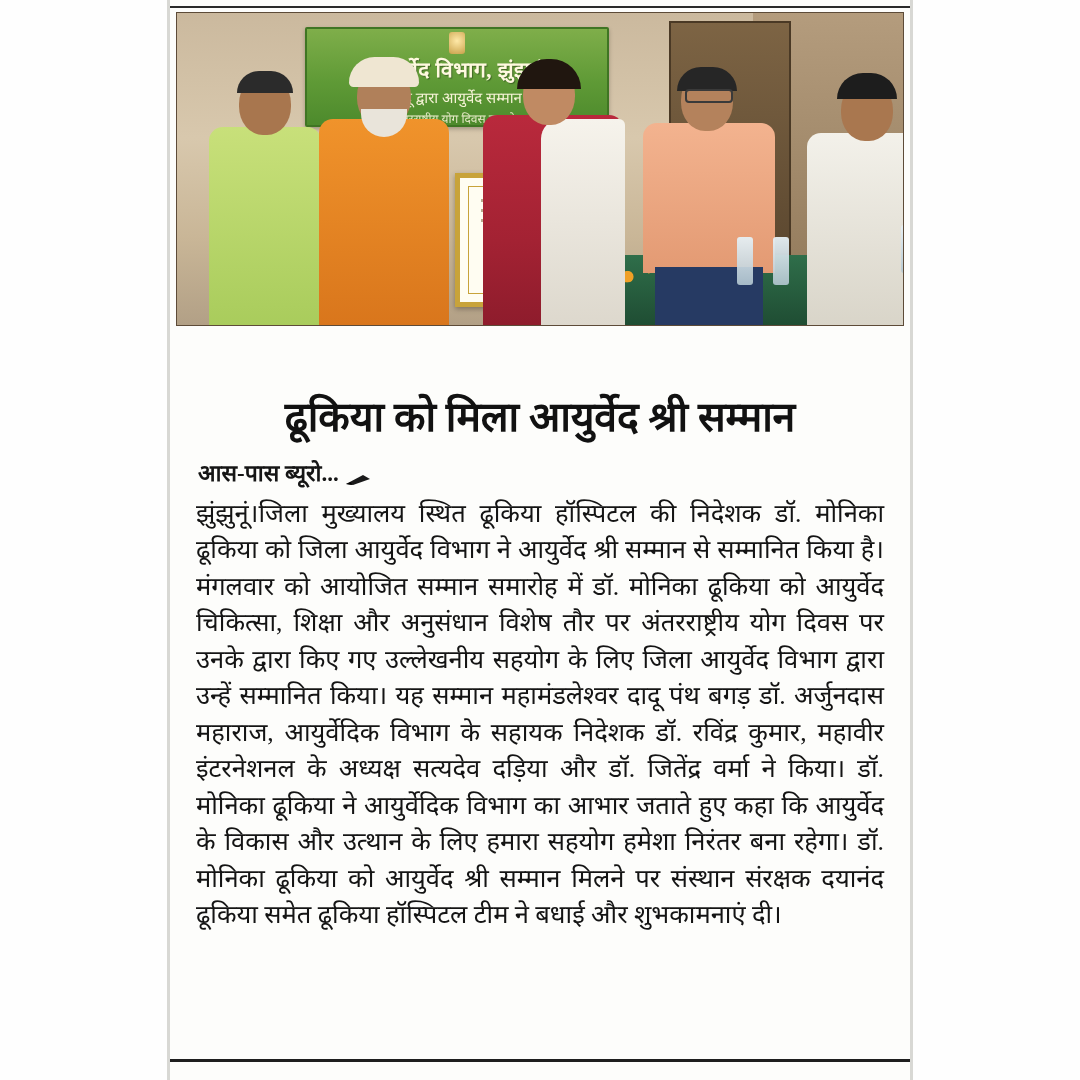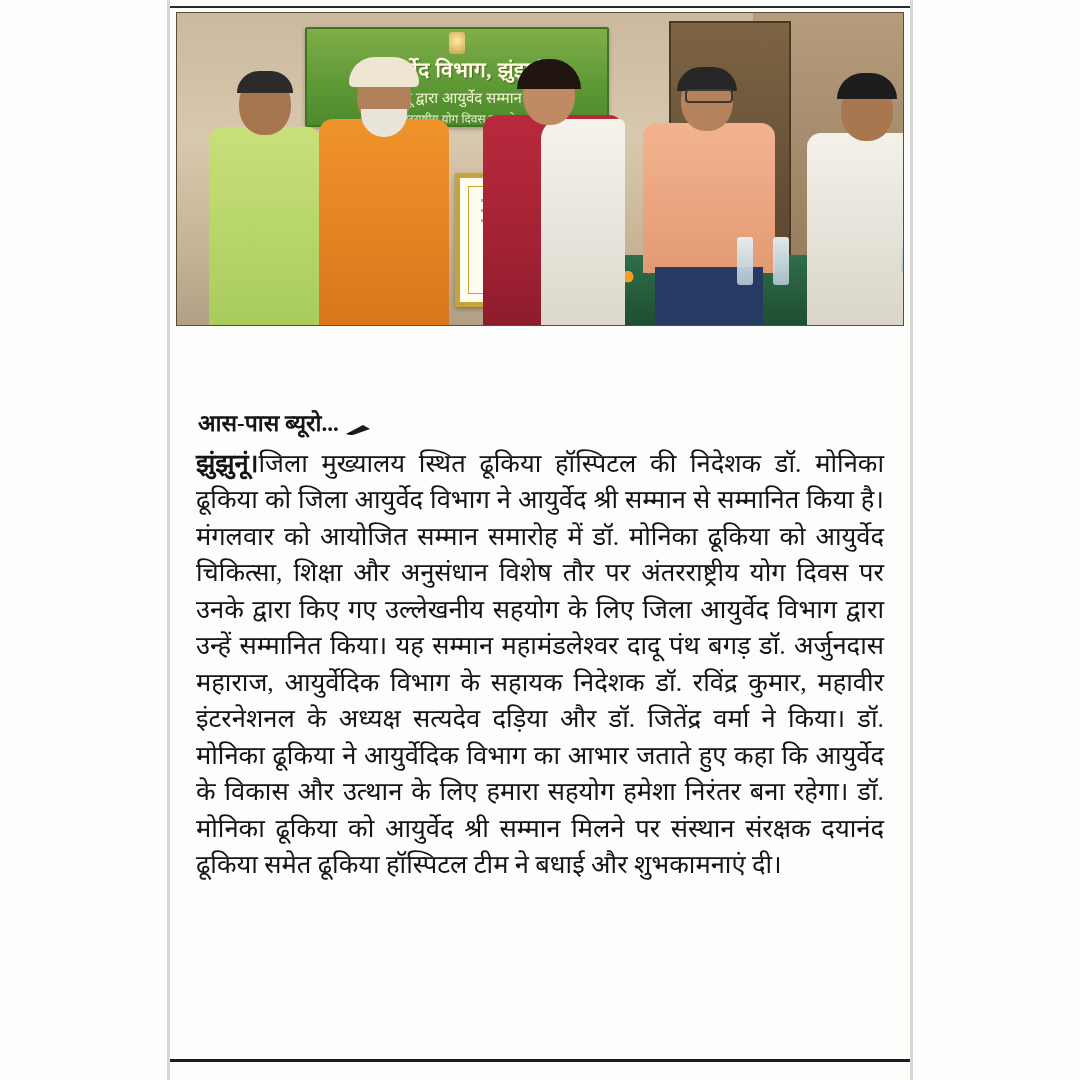--- a/index.html
+++ b/index.html
@@ -205,21 +205,21 @@
   .article {
     margin: 4px 26px 0 26px;
     font-size: 25.5px;
     line-height: 1.43;
     color: #141414;
     text-align: justify;
     text-justify: inter-word;
     hyphens: none;
   }
   .dateline {
-    font-weight: bold;
+    font-weight: normal;
     margin-top: 40px;
   }
 </style>
 </head>
 <body>
 
 <div class="page">
   <div class="clipping">
 
     <div class="rule-top"></div>
@@ -283,20 +283,21 @@
         <div style="position:absolute;left:32px;bottom:226px;width:60px;height:26px;background:#1d1d1d;border-radius:30px 30px 0 0;"></div>
       </div>
 
       <div class="bottle" style="left:560px;"></div>
       <div class="bottle" style="left:596px;"></div>
       <div class="bottle" style="left:724px;bottom:52px;"></div>
     </div>
 
     <h1 class="headline">
       <br>
+      <span>ढूकिया को मिला आयुर्वेद श्री सम्मान</span>
     </h1>
 
     <div class="byline">
       <span>आस-पास ब्यूरो...</span>
       <span class="pen-icon">
         <svg viewBox="0 0 26 13" width="26" height="13" aria-hidden="true">
           <path d="M1 11 L18 2 L25 6 L8 12 Z" fill="#1a1a1a"></path>
           <path d="M1 11 L6 9 L7 12 Z" fill="#000000"></path>
         </svg>
       </span>

